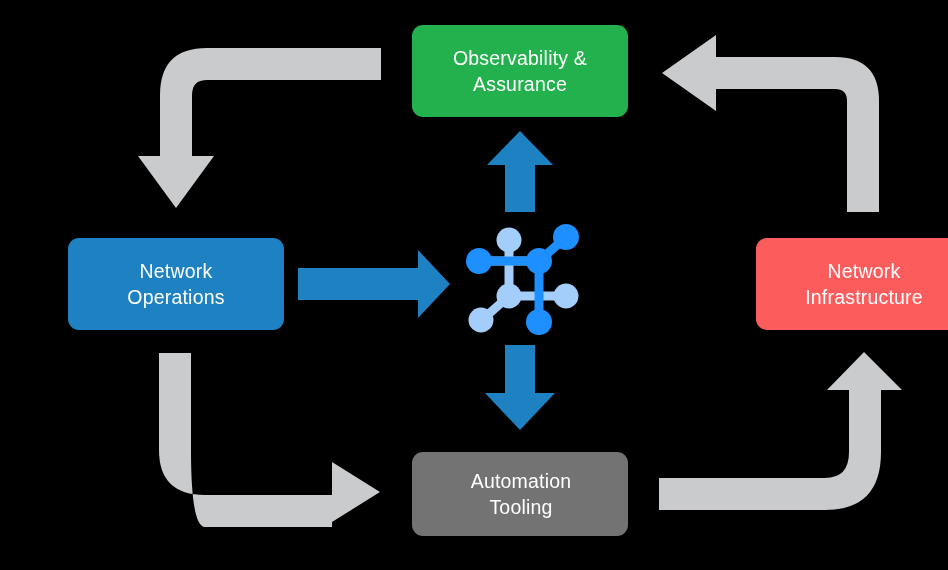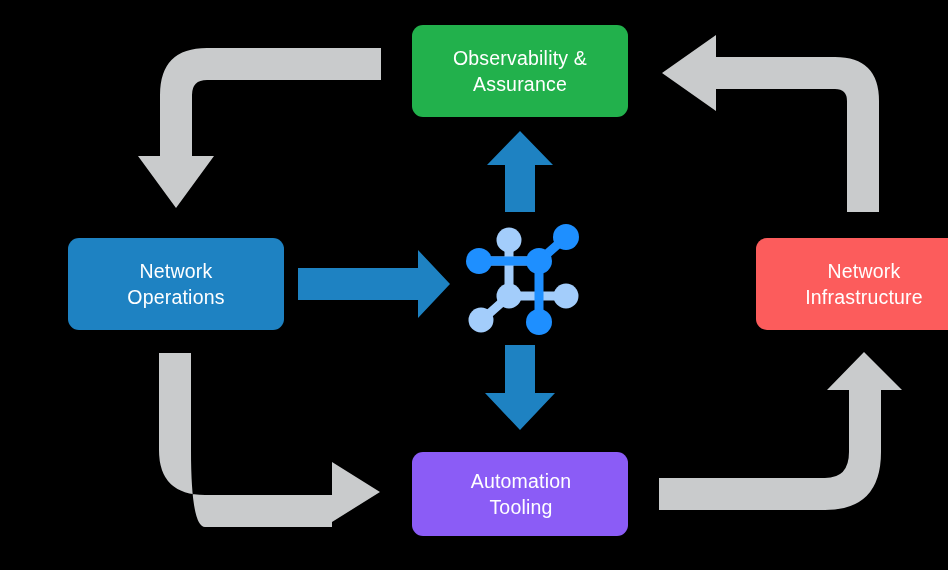--- a/index.html
+++ b/index.html
@@ -180,16 +180,16 @@
 
   <div class="node-box" id="box-observability" style="background: rgb(34, 177, 76); color: rgb(255, 255, 255);">Observability &amp;
 Assurance</div>
 
   <div class="node-box" id="box-operations" style="background: rgb(30, 130, 194); color: rgb(255, 255, 255);">Network
 Operations</div>
 
   <div class="node-box" id="box-infrastructure" style="background: rgb(252, 92, 92); color: rgb(255, 255, 255);">Network
 Infrastructure</div>
 
-  <div class="node-box" id="box-automation" style="background: #8b5cf6; color: rgb(255, 255, 255); padding-left: 12px;">Automation
+  <div class="node-box" id="box-automation" style="background: #737373; color: rgb(255, 255, 255); padding-left: 12px;">Automation
 Tooling</div>
 
 </div>
 
 </body></html>

